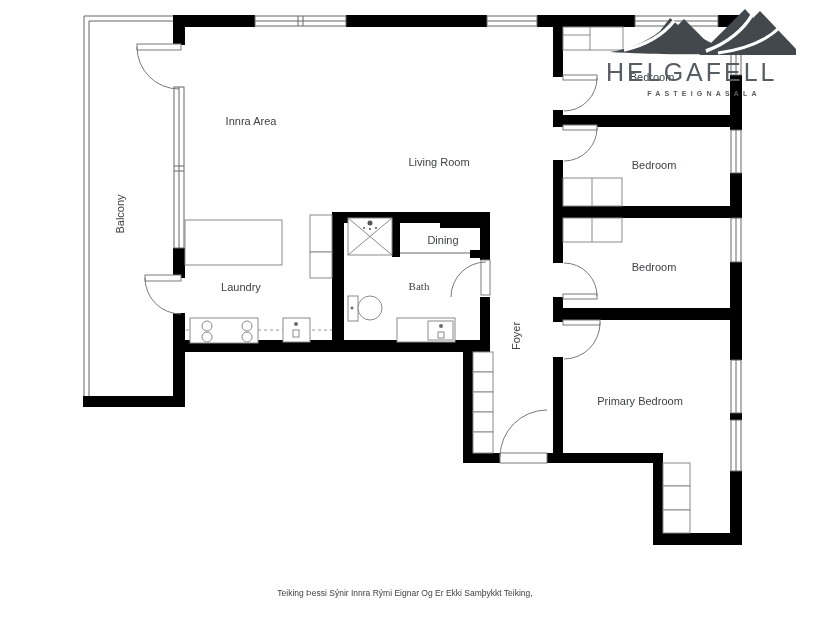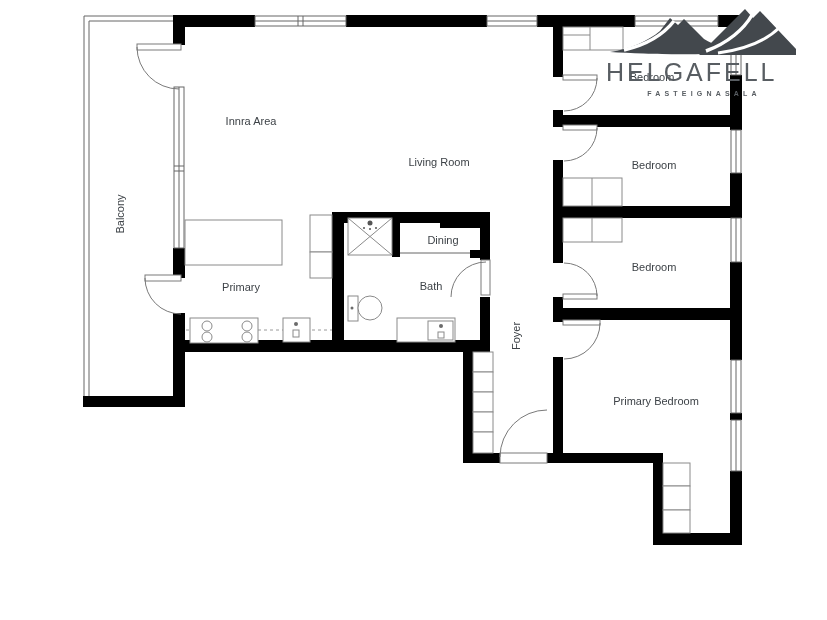--- a/index.html
+++ b/index.html
@@ -217,35 +217,36 @@
       <g>
         <rect class="fix" x="563" y="218" width="59" height="24"></rect>
         <line class="fixd" x1="592" y1="218" x2="592" y2="242"></line>
       </g>
     </g>
   </svg>
 
   <div class="room-label rot" style="left:120px;top:214px;">Balcony</div>
   <div class="room-label" style="left:251px;top:121px;">Innra Area</div>
   <div class="room-label" style="left:439px;top:123px;margin-top:39px;">Living Room</div>
-  <div class="room-label" style="left:241px;top:287px;">Primary</div>
+  <div class="room-label" style="left:241px;top:287px;">Laundry</div>
   <div class="room-label" style="left:443px;top:240px;">Dining</div>
-  <div class="room-label" style="left:431px;top:286px;">Bath</div>
+  <div class="room-label" style="left:419px;top:286px;font-family:Liberation Serif, serif;">Bath</div>
   <div class="room-label rot" style="left:516px;top:336px;">Foyer</div>
   <div class="room-label" style="left:652px;top:77px;">Bedroom</div>
   <div class="room-label" style="left:654px;top:165px;">Bedroom</div>
   <div class="room-label" style="left:654px;top:267px;">Bedroom</div>
-  <div class="room-label" style="left:656px;top:401px;">Primary Bedroom</div>
+  <div class="room-label" style="left:640px;top:401px;">Primary Bedroom</div>
 
   <div class="logo">
     <svg class="logo-mountains" width="192" height="54" viewBox="0 0 192 54">
       <path fill="#43484d" d="M4,46 C24,43 42,35 54,25 L64,12 L72,19 L78,13 L98,33 C108,39 122,44 132,46 C88,50 40,48 4,46 Z"></path>
       <path fill="#43484d" d="M93,49 L139,3 L147,12 L154,5 L190,43 L190,49 Z"></path>
       <path d="M18,44 C40,39 57,29 68,15" stroke="#ffffff" stroke-width="3.5" fill="none"></path>
       <path d="M100,45 C122,37 138,23 146,9" stroke="#ffffff" stroke-width="3.5" fill="none"></path>
       <path d="M112,47 C142,43 162,33 174,21" stroke="#ffffff" stroke-width="3" fill="none"></path>
     </svg>
     <div class="logo-name">HELGAFELL</div>
     <div class="logo-tagline">FASTEIGNASALA</div>
   </div>
 
+  <div class="disclaimer">Teiking Þessi Sýnir Innra Rými Eignar Og Er Ekki Samþykkt Teiking,</div>
 
 </div>
 
 </body></html>

